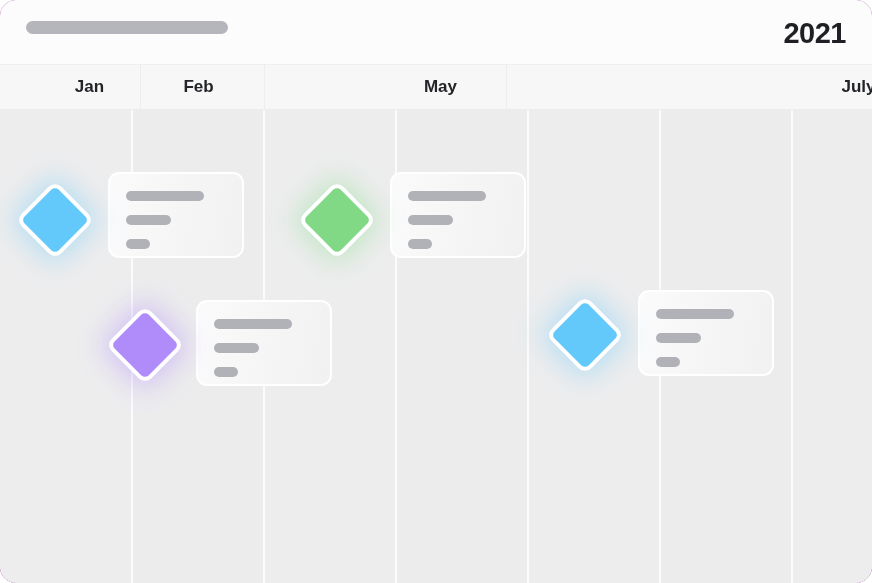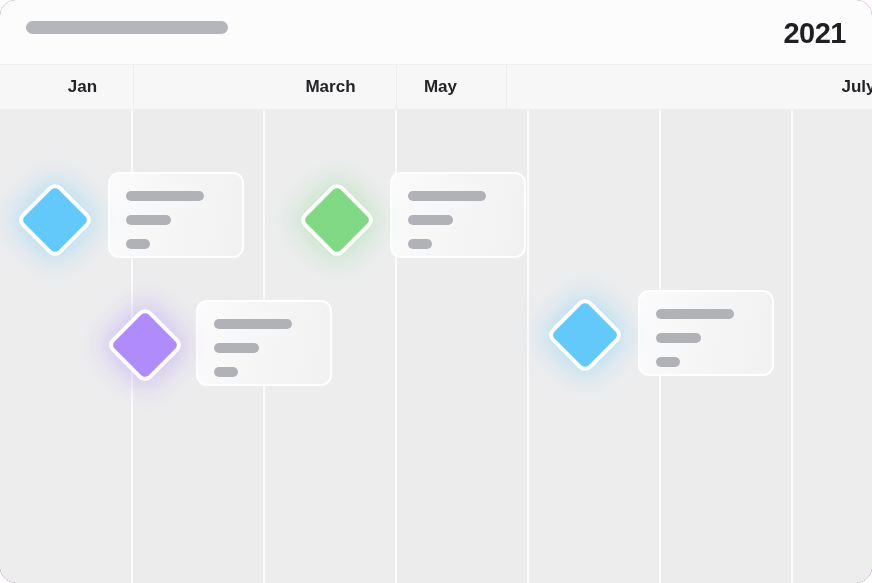--- a/index.html
+++ b/index.html
@@ -148,22 +148,22 @@
 <body>
 
 <div id="timeline-app">
 
   <div class="topbar">
     <div class="title-placeholder"></div>
     <div class="year-label">2021</div>
   </div>
 
   <div class="month-header">
-      <div class="month-cell" style="left: 1px; width: 133px; padding-left: 31px;">Jan</div>
-      <div class="month-cell" style="left: 265px; width: 132px;">March</div>
+      <div class="month-cell" style="left: 8px; width: 133px; padding-left: 31px;">Jan</div>
+      <div class="month-cell" style="left: 133px; width: 132px;">Feb</div>
       <div class="month-cell" style="left: 375px; width: 132px;">May</div>
       <div class="month-cell" style="left: 793px; width: 132px;">July</div>
     </div>
 
   <div class="grid-body">
       <div class="grid-col" style="left: 0px; width: 133px;"></div>
       <div class="grid-col alt" style="left: 133px; width: 132px;"></div>
       <div class="grid-col" style="left: 265px; width: 132px;"></div>
       <div class="grid-col alt" style="left: 397px; width: 132px;"></div>
       <div class="grid-col" style="left: 529px; width: 132px;"></div>

